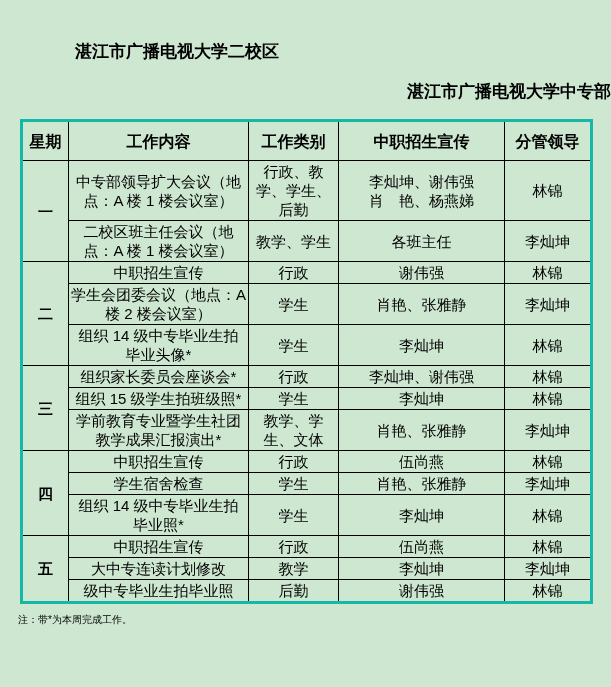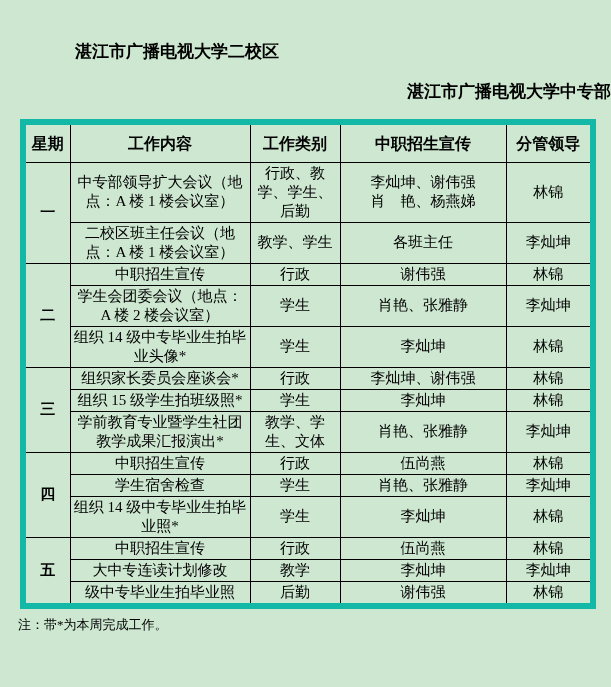--- a/index.html
+++ b/index.html
@@ -3,29 +3,29 @@
 <meta charset="utf-8">
 <style>
   * { margin: 0; padding: 0; box-sizing: border-box; }
   html, body { width: 611px; height: 687px; }
   body {
     background: #cde7d0;
     font-family: "Liberation Sans", "DejaVu Sans", sans-serif;
     color: #000;
     overflow: hidden;
   }
-  .doc { width: 611px; height: 687px; font-family: Liberation Serif, serif; }
+  .doc { width: 611px; height: 687px; }
   .title { font-weight: bold; font-size: 17px; line-height: 20px; }
   .title-campus    { padding: 42px 0 0 75px; }
   .title-week      { padding: 21px 0 0 307px; }
   .title-dept      { padding: 20px 0 0 75px; text-align: right; }
   table.schedule {
     margin: 17px 0 0 20px;
     border-collapse: collapse;
-    border: 6px solid #14b8a6;
+    border: 3px solid #14b8a6;
     table-layout: fixed;
     width: 570px;
     padding-left: 15px;
   }
   .schedule th, .schedule td {
     border: 1px solid #000;
     font-size: 15px;
     line-height: 19px;
     vertical-align: middle;
     text-align: center;
@@ -48,21 +48,21 @@
   }
   .content-cell {
     text-align: left;
     padding: 1px 4px;
     height: 22px;
   }
   .category-cell, .personnel-cell, .leader-cell { height: 22px; }
   .personnel-cell { white-space: pre-line; }
   .note {
     margin: 6px 8px 0 18px;
-    font-size: 13px;
+    font-size: 10px;
     line-height: 19px;
   }
 </style>
 </head>
 <body style="background: rgb(205, 231, 208); color: rgb(0, 0, 0);">
 
 <div class="doc">
 
   <div class="title title-campus">湛江市广播电视大学二校区</div>
   <div class="title title-dept">湛江市广播电视大学中专部</div>

